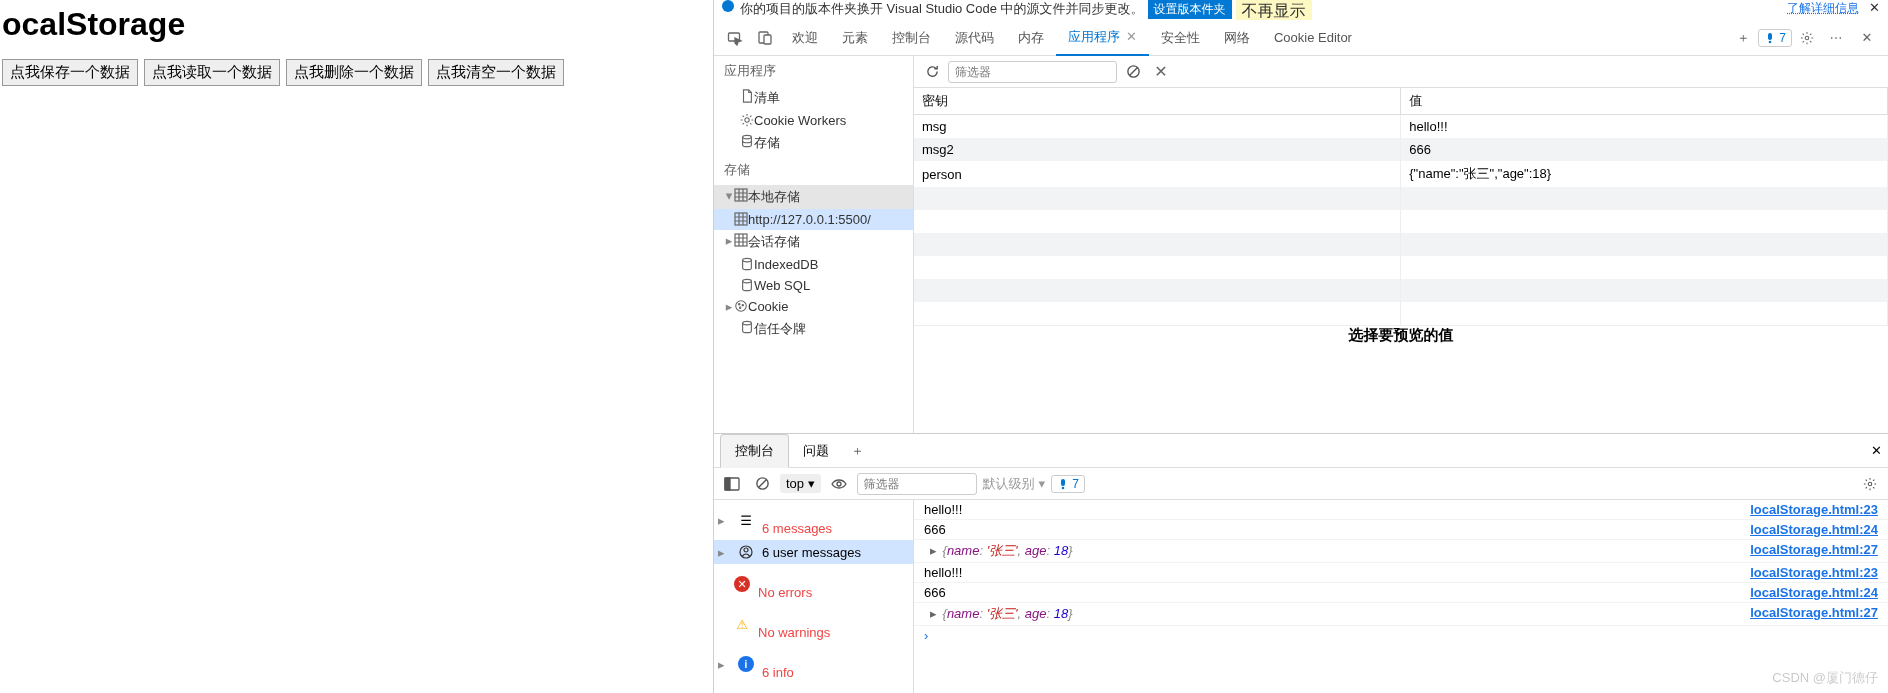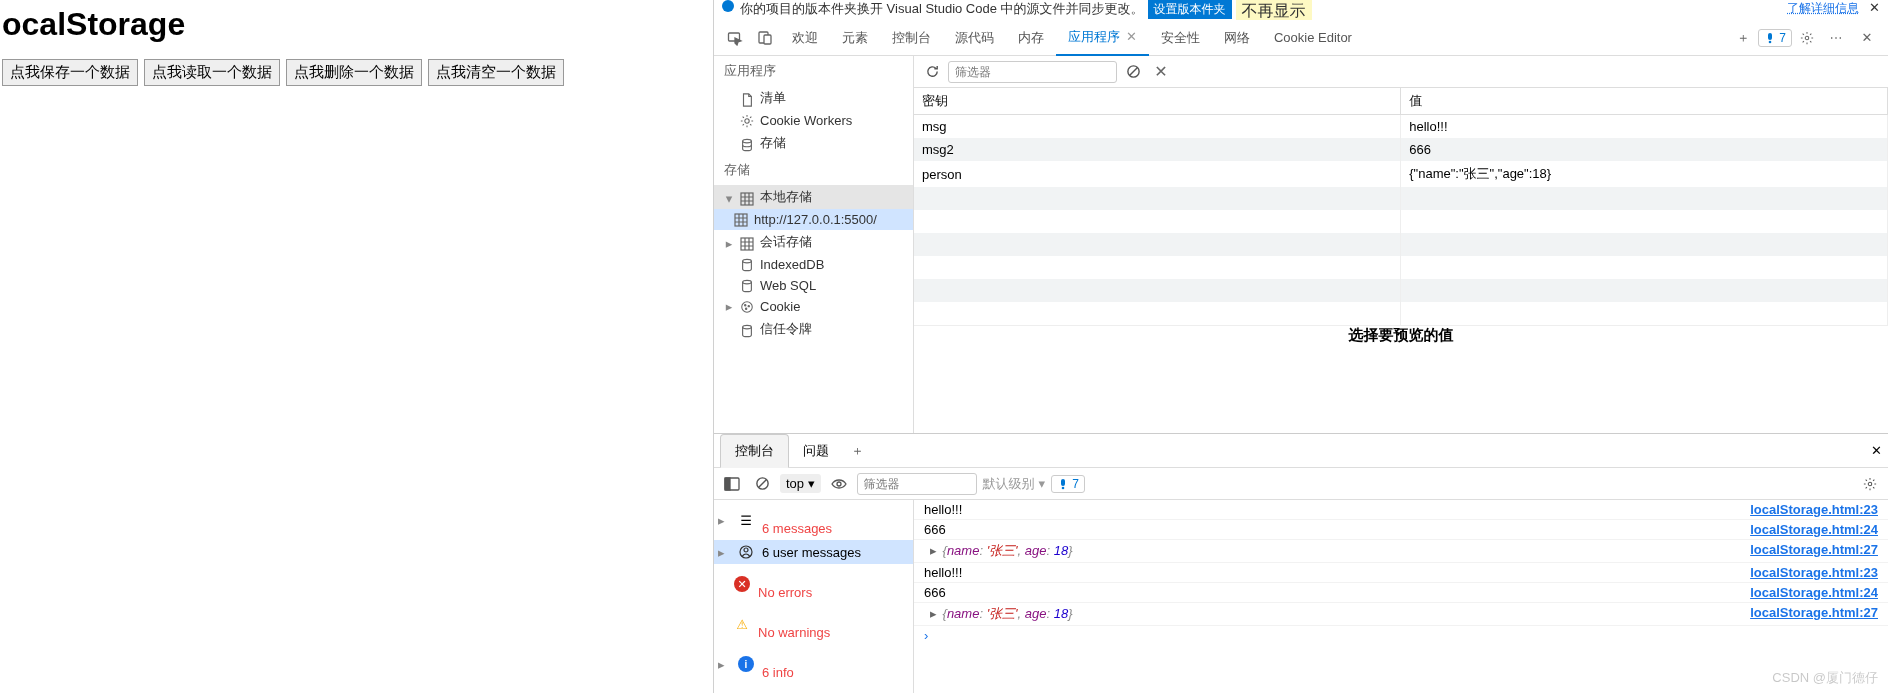--- a/index.html
+++ b/index.html
@@ -24,21 +24,21 @@
 .tabs-row .tab { padding: 0 12px; height: 36px; display: flex; align-items: center; cursor: pointer; }
 .tabs-row .tab.active { color: #0078d4; border-bottom: 2px solid #0078d4; }
 .tabs-row .tab .x { margin-left: 6px; color: #999; }
 .tabs-row .spacer { flex: 1; }
 .tabs-row .issue-badge { display: flex; align-items: center; gap: 3px; border: 1px solid #ccc; border-radius: 3px; padding: 1px 5px; color: #0078d4; font-size: 12px; }
 .tabs-row .more { letter-spacing: 2px; }
 
 .app-body { flex: 1; display: flex; min-height: 0; }
 .app-sidebar { width: 200px; border-right: 1px solid #ddd; overflow-y: auto; font-size: 13px; color: #333; background: #fff; }
 .app-sidebar .section-header { padding: 6px 10px; color: #666; }
-.app-sidebar .node { display: flex; align-items: flex-end; padding: 3px 6px 3px 26px; gap: 6px; cursor: pointer; }
+.app-sidebar .node { display: flex; align-items: flex-start; padding: 3px 6px 3px 26px; cursor: pointer; }
 .app-sidebar .node.l2 { padding-left: 20px; }
 .app-sidebar .node.selected { background: #d0e4ff; }
 .app-sidebar .node.sel2 { background: #e5e5e5; }
 .app-sidebar .arrow { width: 10px; display: inline-block; text-align: center; color: #888; margin-left: -16px; }
 .app-sidebar svg { flex-shrink: 0; }
 
 .app-main { flex: 1; display: flex; flex-direction: column; min-width: 0; }
 .storage-toolbar { height: 32px; border-bottom: 1px solid #ddd; display: flex; align-items: center; padding: 0 6px; gap: 4px; }
 .storage-toolbar .refresh, .storage-toolbar .block, .storage-toolbar .x { width: 24px; height: 24px; display: flex; align-items: center; justify-content: center; cursor: pointer; color: #666; }
 .storage-toolbar input { flex: 0 0 130px; height: 22px; border: 1px solid #ccc; border-radius: 3px; padding: 0 6px; font-size: 12px; }

